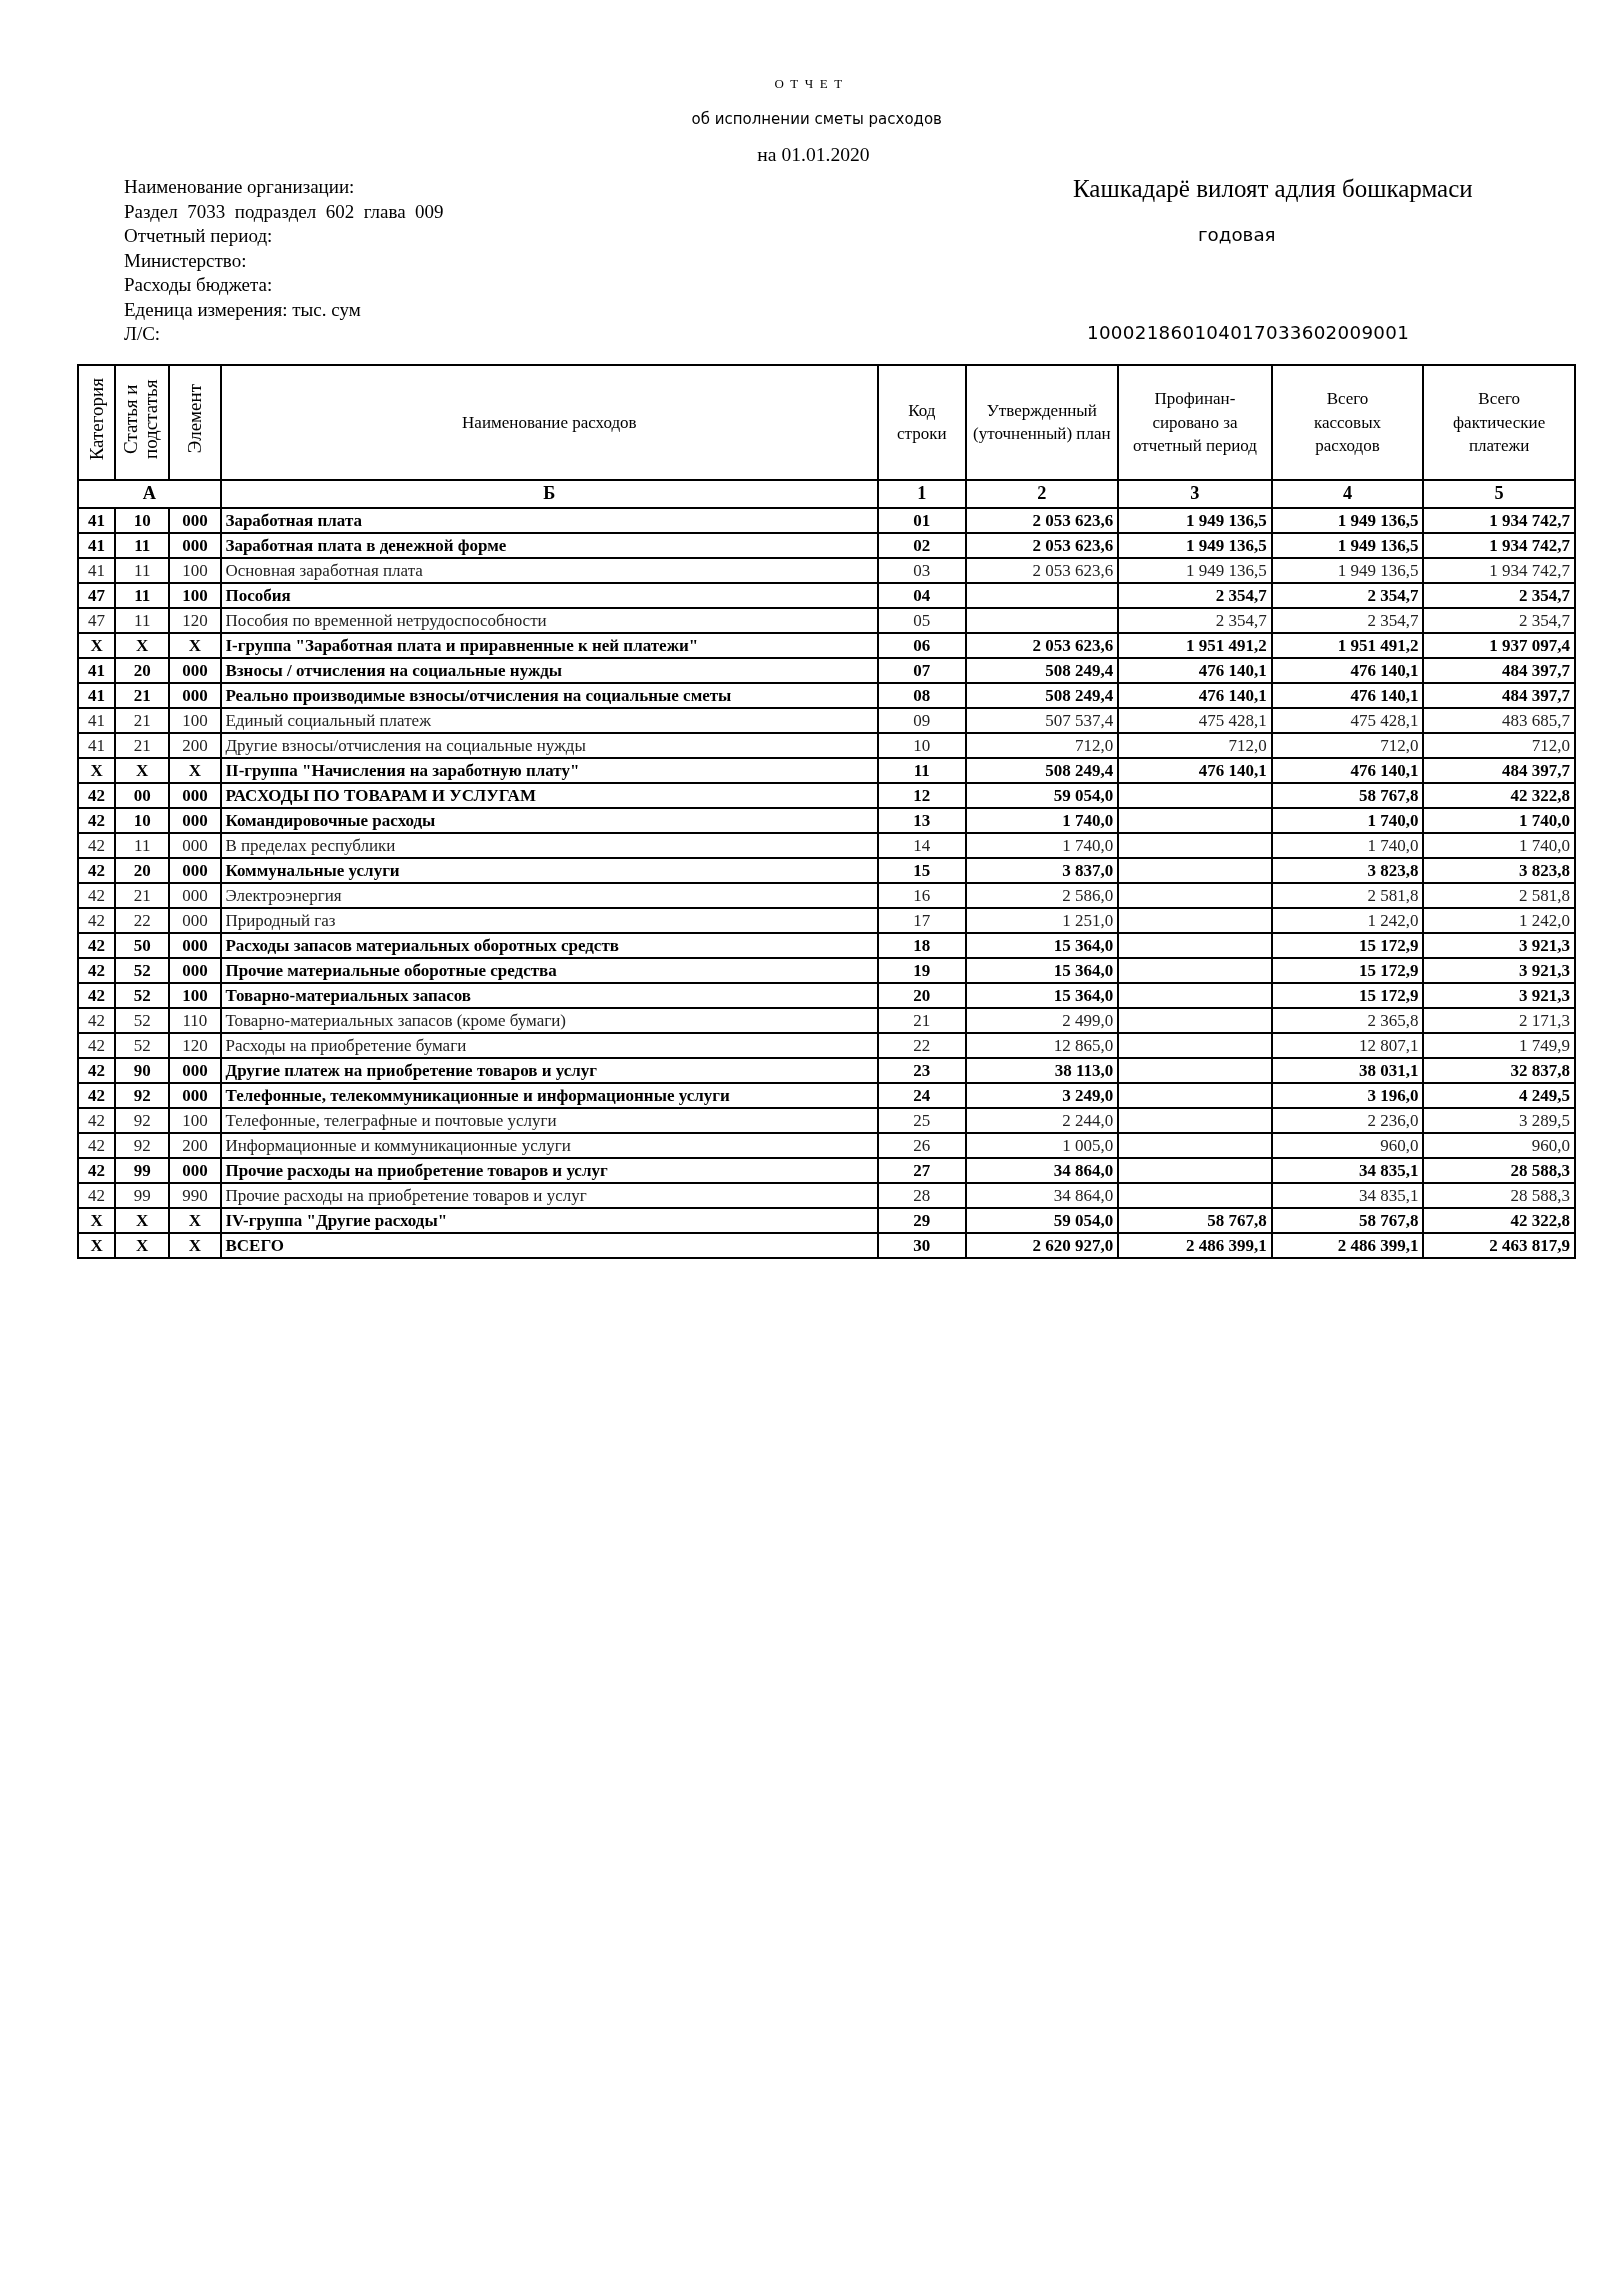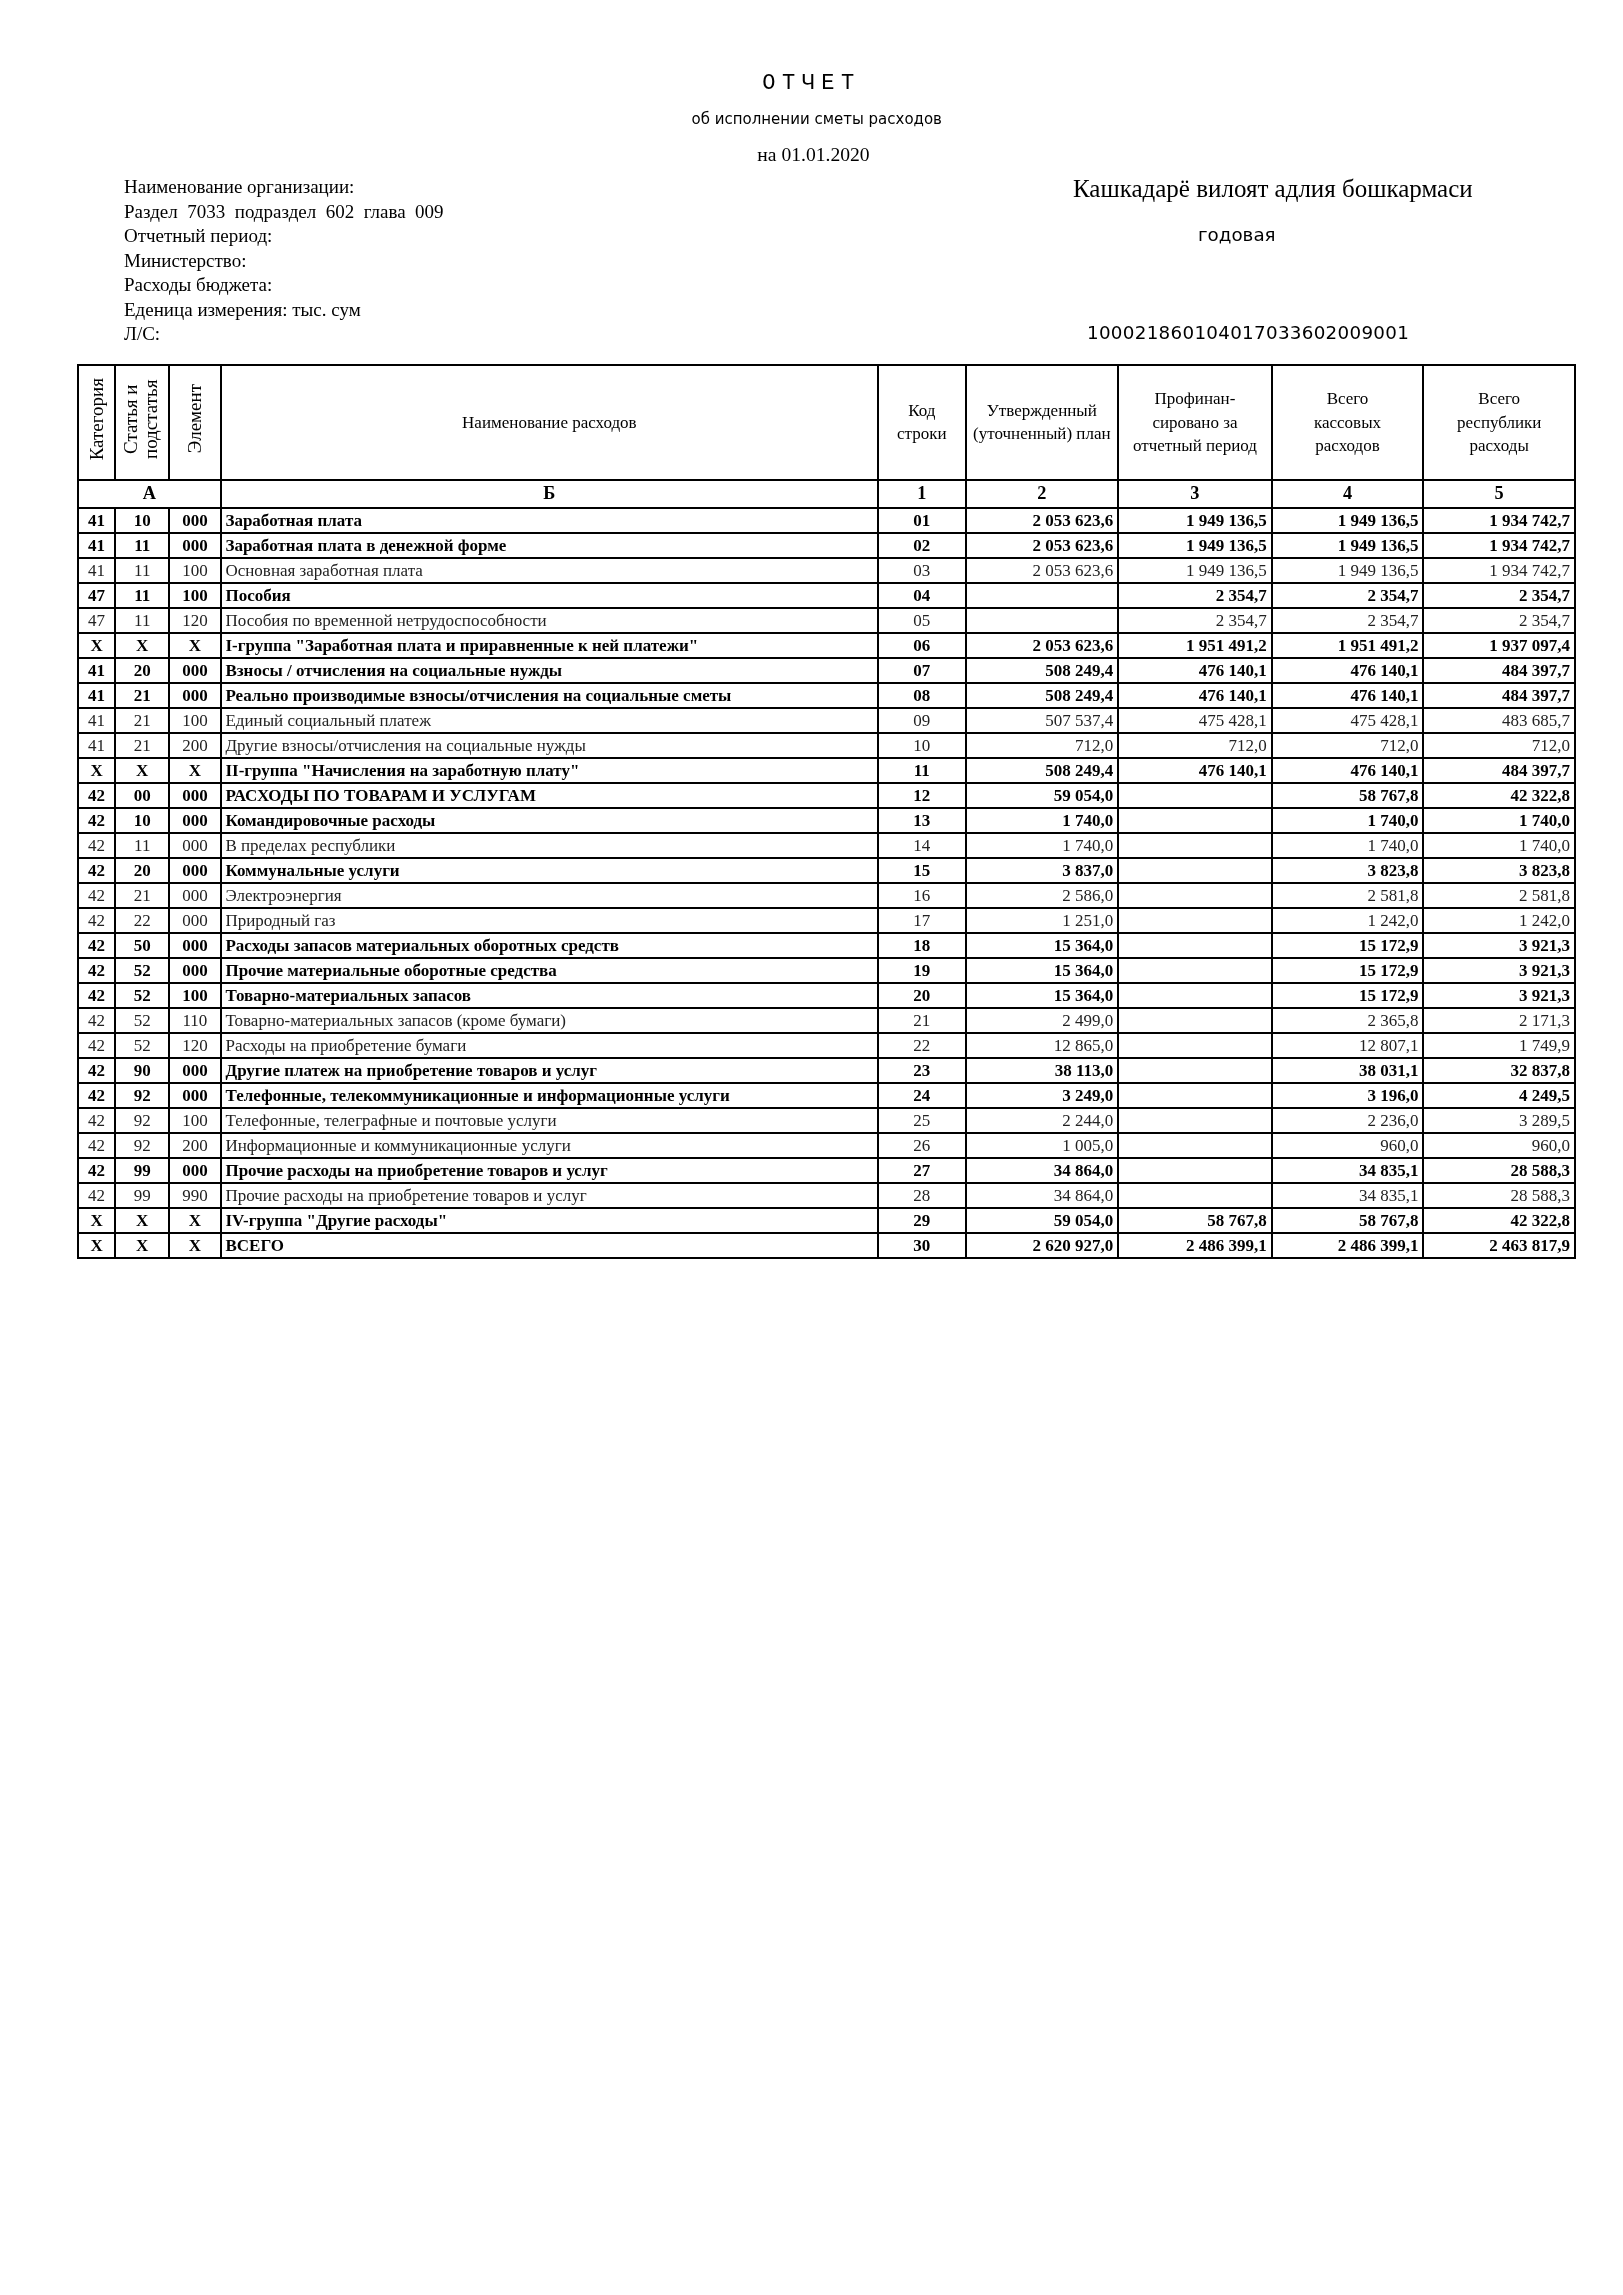--- a/index.html
+++ b/index.html
@@ -1,18 +1,18 @@
 <!DOCTYPE html>
 <html style="font-size:10.5px"><head>
 <meta charset="utf-8">
 <style>
   html, body { margin: 0; padding: 0; background: #ffffff; }
   body { width: 1623px; height: 2295px; position: relative; color: #000; font-family: "Liberation Serif", serif; }
   .title-block { position: absolute; left: 0; width: 1623px; top: 65px; text-align: center; }
-  .title-main { font-family: Liberation Mono, monospace; font-size: 22px; letter-spacing: 6.5px; line-height: 37px; }
+  .title-main { font-family: Liberation Serif, serif; font-size: 13px; letter-spacing: 6.5px; line-height: 37px; }
   .title-sub { font-family: "DejaVu Sans", sans-serif; font-size: 15px; line-height: 35px; margin-left: 10.5px; }
   .title-date { font-family: "Liberation Serif", serif; font-size: 19.6px; line-height: 35px; margin-left: 3.9px; }
 
   .meta-left { position: absolute; left: 124px; top: 175px; font-size: 19px; line-height: 24.5px; }
   .meta-left div { white-space: pre; }
   .meta-org { position: absolute; left: 1073px; top: 175px; font-size: 25px; }
   .meta-period { position: absolute; left: 1198px; top: 224px; font-family: "DejaVu Sans", sans-serif; font-size: 18.3px; }
   .meta-account { position: absolute; left: 1087px; top: 322px; font-family: "DejaVu Sans", sans-serif; font-size: 18.3px; letter-spacing: 0.3px; }
 
   table.report { position: absolute; left: 77px; top: 364px; border-collapse: collapse; table-layout: fixed; width: 1499px; font-size: 17px; }
@@ -66,21 +66,21 @@
   <thead>
     <tr>
       <th class="vert"><span class="vtext">Категория</span></th>
       <th class="vert"><span class="vtext" style="width:42px">Статья и подстатья</span></th>
       <th class="vert"><span class="vtext">Элемент</span></th>
       <th>Наименование расходов</th>
       <th style="white-space:normal">Код строки</th>
       <th style="white-space:normal">Утвержденный (уточненный) план</th>
       <th style="white-space:normal">Профинан-сировано за отчетный период</th>
       <th style="white-space:normal;padding:0 26px">Всего кассовых расходов</th>
-      <th style="white-space:normal;padding:0 18.3px">Всего республики расходы</th>
+      <th style="white-space:normal;padding:0 18.3px">Всего фактические платежи</th>
     </tr>
     <tr class="idx-row">
       <th colspan="3">А</th>
       <th>Б</th>
       <th>1</th>
       <th>2</th>
       <th>3</th>
       <th>4</th>
       <th>5</th>
     </tr>

